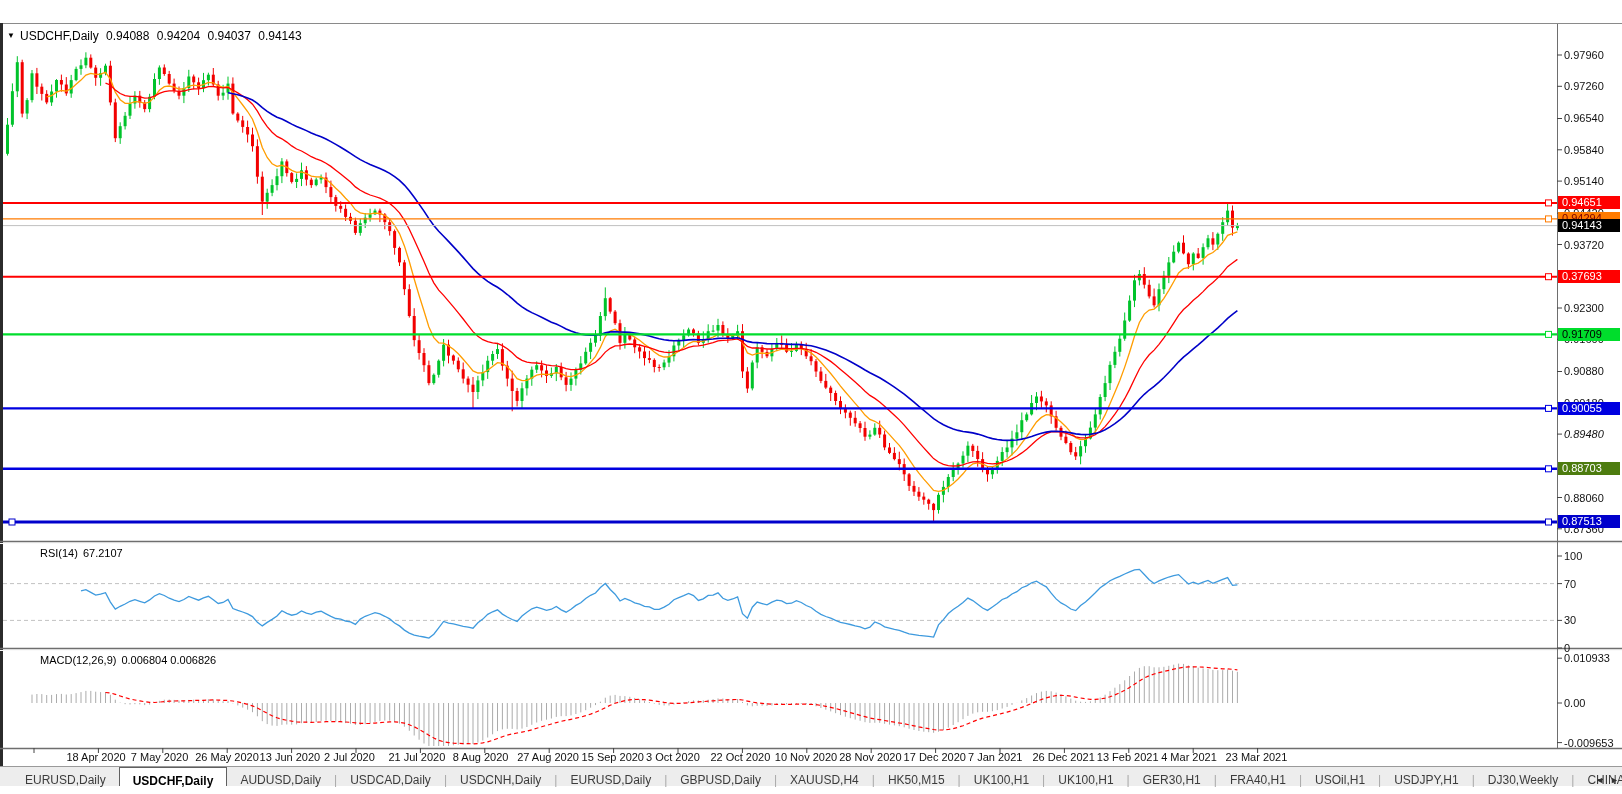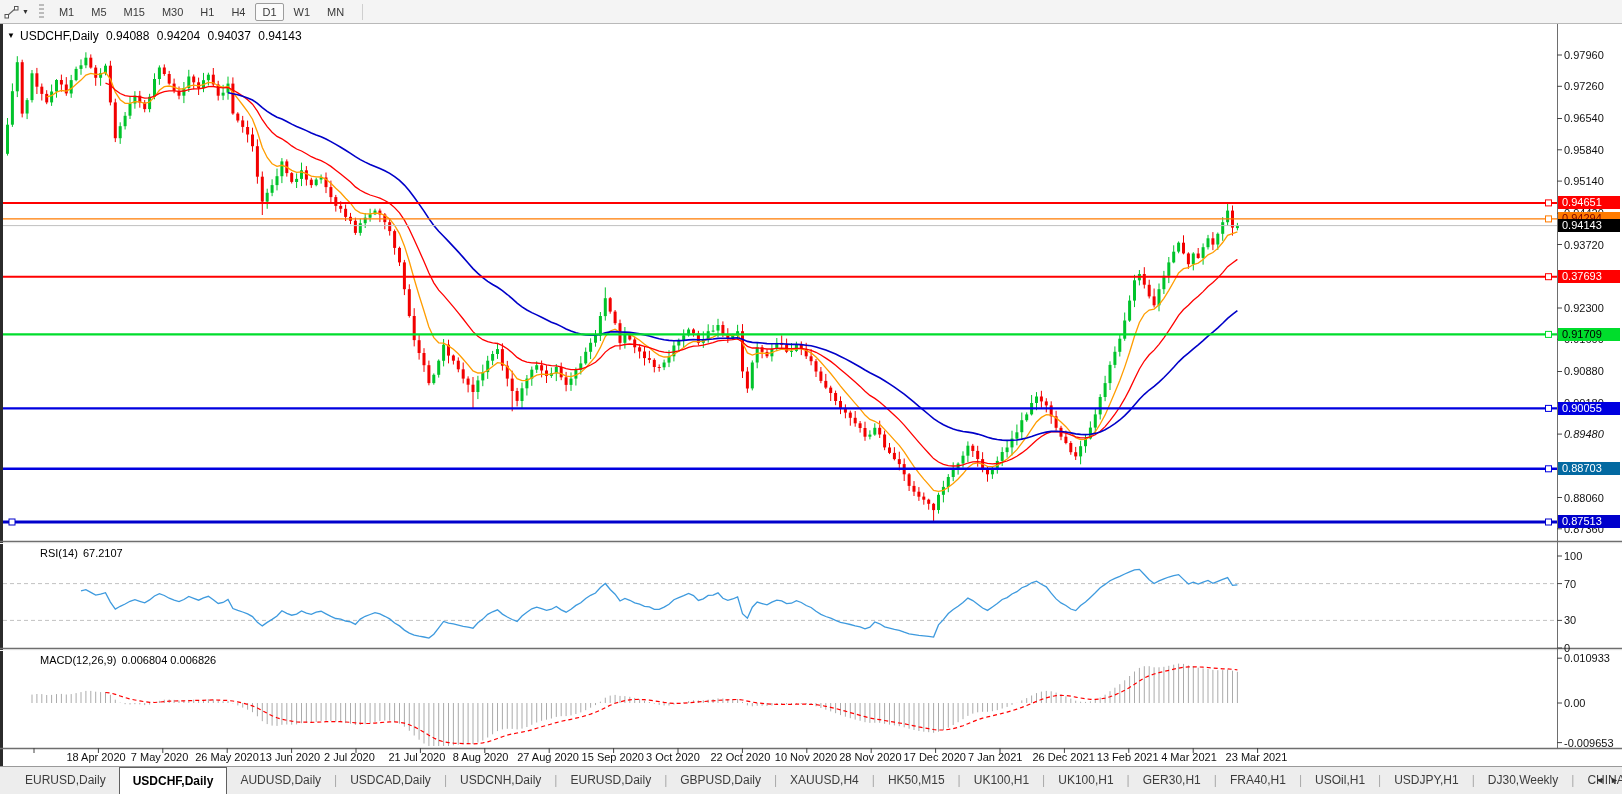--- a/index.html
+++ b/index.html
@@ -23,57 +23,34 @@
   .chart-title{position:absolute;left:20px;top:29px;font:12px "Liberation Sans",sans-serif;color:#000;}
   .chart-title span{margin-right:4px;}
   .collapse-tri{position:absolute;left:7px;top:31px;font-size:8px;color:#000;}
   .ind-label{position:absolute;left:7px;font:11px "Liberation Sans",sans-serif;color:#000;padding-left:33px;}
   .ind-label span{margin-right:5px;}
   .ytick{position:absolute;left:1564px;font:11px/11px "Liberation Sans",sans-serif;color:#111;transform:translateY(-50%);}
   .ptag{position:absolute;left:1558px;width:62px;height:13px;box-sizing:border-box;padding-left:4px;
         font:11px/13px "Liberation Sans",sans-serif;}
   .dlabel{position:absolute;top:751px;font:11px "Liberation Sans",sans-serif;color:#111;white-space:nowrap;}
   
-  .tabbar{position:absolute;left:0;top:766px;width:1622px;height:28px;background:#ededed;
+  .tabbar{position:absolute;left:0;top:766px;width:1622px;height:20px;background:#ededed;
           border-top:1px solid #9a9a9a;z-index:30;display:flex;align-items:stretch;padding-left:12px;box-sizing:border-box;}
   .tab{font:12px/26px "Liberation Sans",sans-serif;color:#3c3c3c;padding:0 13px;cursor:pointer;white-space:nowrap;}
   .tab.active{background:#fff;border:1px solid #606060;border-bottom:none;font-weight:bold;color:#000;}
   .tab-sep{color:#a8a8a8;font:12px/26px "Liberation Sans",sans-serif;}
   .tab-arrows{position:absolute;right:3px;top:0;height:26px;display:flex;align-items:center;gap:6px;
               font-size:9px;color:#333;}
   .tab-arrows span{cursor:pointer;}
 </style>
 </head>
 <body>
 
 <div class="app">
 
-  <div class="toolbar">
-    <div class="tool-icon">
-      <svg width="16" height="14">
-        <path d="M3 11 L12 3" stroke="#666" stroke-width="1.2" fill="none"></path>
-        <rect x="1" y="9.5" width="3.5" height="3.5" fill="#fff" stroke="#555"></rect>
-        <rect x="10.5" y="1.5" width="3.5" height="3.5" fill="#fff" stroke="#555"></rect>
-      </svg>
-      <span class="tool-caret">▼</span>
-    </div>
-    <div class="grip"></div>
-    <div id="tf-buttons" style="display:flex;align-items:center;">
-        <div class="tfbtn">M1</div>
-        <div class="tfbtn">M5</div>
-        <div class="tfbtn">M15</div>
-        <div class="tfbtn">M30</div>
-        <div class="tfbtn">H1</div>
-        <div class="tfbtn">H4</div>
-        <div class="tfbtn active">D1</div>
-        <div class="tfbtn">W1</div>
-        <div class="tfbtn">MN</div>
-      </div>
-    <div class="tb-sep"></div>
-  </div>
 
   <div class="stage">
     <svg id="chart-svg" width="1622" height="794">
         <rect x="0" y="23" width="1622" height="743" fill="#ffffff"></rect>
         <line x1="0" y1="23.5" x2="1622" y2="23.5" stroke="#8a8a8a"></line>
         <rect x="0" y="23" width="3" height="743" fill="#2b2b2b"></rect>
         <path d="M7.5 118.0V155.6M12.4 83.4V126.9M17.3 56.2V97.1M27.1 98.1V119.1M32.0 70.0V102.5M51.6 84.5V105.9M56.5 79.1V97.7M71.2 74.9V97.8M76.1 66.6V81.3M81.0 59.4V74.8M85.9 52.3V68.2M100.6 68.2V85.8M105.5 63.7V75.3M120.2 122.3V143.9M125.1 112.0V129.5M130.0 96.1V119.0M134.9 91.2V108.7M149.6 93.8V112.3M154.5 73.3V99.3M159.4 65.4V84.8M183.9 82.0V103.1M188.8 69.8V92.0M203.5 72.9V92.2M208.4 72.7V85.5M223.1 84.8V100.1M228.0 76.6V99.7M267.2 188.7V208.8M272.1 179.3V196.2M277.0 168.6V190.4M281.9 158.1V183.1M296.6 173.4V188.0M301.5 162.6V186.1M316.2 177.6V186.3M321.1 174.5V183.6M360.3 218.7V235.7M365.2 213.0V228.0M370.1 208.7V221.7M375.0 208.7V215.1M433.8 373.4V384.7M438.7 359.4V377.6M443.6 339.0V366.4M477.9 375.8V399.1M482.8 364.6V386.2M487.7 355.8V378.9M492.6 350.9V365.2M497.5 342.9V358.9M522.0 382.6V408.1M526.9 375.0V395.5M531.8 366.5V385.8M536.7 361.4V373.0M551.4 367.5V377.9M556.3 364.1V381.1M571.0 372.4V390.9M575.9 367.5V385.5M580.8 356.1V374.5M585.7 347.5V364.8M590.6 338.3V359.1M595.5 330.0V346.7M600.4 312.0V341.0M605.3 287.4V320.6M624.9 327.0V348.6M664.1 359.6V370.1M669.0 350.2V367.1M673.9 341.1V361.4M678.8 338.5V351.9M683.7 329.4V347.6M688.6 327.7V336.6M703.3 331.3V347.9M708.2 324.3V342.7M713.1 325.0V332.4M718.0 318.8V337.2M732.7 333.8V339.9M737.6 324.8V339.7M752.3 360.4V390.4M757.2 342.5V368.3M771.9 343.3V361.5M776.8 338.0V351.2M791.5 343.1V356.9M796.4 341.7V352.1M869.9 430.3V439.4M874.8 423.3V435.8M938.5 492.6V513.6M943.4 480.8V502.4M948.3 474.1V492.2M953.2 462.3V481.2M958.1 462.3V474.6M963.0 451.3V467.6M967.9 441.4V462.0M992.4 466.6V478.9M997.3 456.5V473.7M1002.2 447.2V466.1M1007.1 440.5V457.7M1012.0 430.7V455.4M1016.9 424.5V445.3M1021.8 412.5V439.0M1026.7 412.4V421.8M1031.6 395.0V415.5M1036.5 392.1V410.2M1080.6 440.8V464.3M1085.5 434.7V452.8M1090.4 421.4V439.5M1095.3 408.6V434.8M1100.2 394.2V419.5M1105.1 375.8V401.2M1110.0 361.3V390.0M1114.9 346.4V368.1M1119.8 334.5V356.5M1124.7 312.5V340.8M1129.6 295.4V321.9M1134.5 274.8V307.1M1139.4 270.0V285.4M1159.0 283.5V311.3M1163.9 270.9V294.0M1168.8 257.0V283.1M1173.7 245.3V263.3M1178.6 241.4V253.3M1193.3 252.2V270.4M1203.1 243.4V264.7M1208.0 234.9V249.5M1217.8 232.5V249.9M1222.7 217.1V240.8M1227.6 203.9V226.0M1237.4 222.9V230.4" stroke="#00c32b" fill="none" stroke-width="1"></path>
         <path d="M22.2 59.7V117.4M36.9 67.9V94.0M41.8 83.5V100.5M46.7 90.2V104.2M61.4 74.6V91.7M66.3 77.1V95.8M90.8 54.4V68.7M95.7 65.1V85.8M110.4 60.8V105.4M115.3 98.7V142.1M139.8 90.9V107.7M144.7 100.0V112.3M164.3 64.4V75.8M169.2 70.9V84.8M174.1 78.6V93.2M179.0 86.5V99.3M193.7 74.5V89.4M198.6 77.6V95.0M213.3 68.0V86.9M218.2 80.8V100.5M232.9 77.4V114.8M237.8 112.2V122.5M242.7 115.9V132.7M247.6 120.6V142.5M252.5 127.7V151.6M257.4 139.3V183.7M262.3 171.5V215.0M286.8 159.4V176.6M291.7 172.1V183.5M306.4 166.1V185.6M311.3 177.7V187.9M326.0 172.5V193.1M330.9 180.6V203.7M335.8 194.9V211.6M340.7 201.3V212.8M345.6 204.5V221.0M350.5 212.9V224.1M355.4 217.7V234.9M379.9 208.6V222.1M384.8 213.0V229.3M389.7 218.2V235.6M394.6 229.5V254.7M399.5 246.6V266.0M404.4 259.9V295.1M409.3 284.3V317.6M414.2 308.2V346.4M419.1 334.6V359.6M424.0 348.2V371.9M428.9 360.6V385.3M448.5 339.7V363.4M453.4 354.5V364.5M458.3 357.4V372.3M463.2 362.5V383.4M468.1 376.3V392.4M473.0 377.0V408.1M502.4 343.3V370.6M507.3 360.9V386.4M512.2 370.7V411.3M517.1 387.9V406.4M541.6 360.5V377.4M546.5 365.2V383.0M561.2 362.6V380.2M566.1 371.9V391.3M610.2 297.0V313.7M615.1 310.0V325.0M620.0 319.6V349.7M629.8 332.4V340.6M634.7 336.7V353.2M639.6 344.5V358.5M644.5 346.1V365.5M649.4 350.8V363.2M654.3 358.3V372.4M659.2 364.4V371.7M693.5 328.3V336.7M698.4 330.8V345.4M722.9 321.4V337.1M727.8 328.2V342.9M742.5 324.1V378.0M747.4 367.1V392.9M762.1 345.0V358.3M767.0 349.3V358.1M781.7 335.4V349.5M786.6 338.6V353.1M801.3 341.4V355.1M806.2 342.8V359.0M811.1 349.2V365.3M816.0 359.0V377.0M820.9 367.0V383.2M825.8 373.9V389.1M830.7 385.7V401.0M835.6 390.6V405.2M840.5 396.4V414.1M845.4 404.4V418.3M850.3 410.6V425.7M855.2 411.0V426.7M860.1 421.0V432.6M865.0 421.7V440.8M879.7 420.7V438.0M884.6 430.6V450.2M889.5 443.0V454.1M894.4 447.2V460.4M899.3 451.7V470.4M904.2 458.5V481.0M909.1 473.0V491.0M914.0 481.1V496.0M918.9 487.1V500.9M923.8 492.5V504.7M928.7 498.7V509.7M933.6 502.9V521.7M972.8 443.9V457.0M977.7 445.8V466.7M982.6 452.2V472.3M987.5 467.0V481.7M1041.4 390.8V407.8M1046.3 398.2V412.4M1051.2 401.3V423.8M1056.1 410.8V430.5M1061.0 425.8V440.2M1065.9 430.6V444.3M1070.8 441.1V454.8M1075.7 446.9V460.0M1144.3 267.2V288.5M1149.2 279.7V298.5M1154.1 288.5V307.5M1183.5 235.3V254.4M1188.4 252.3V268.8M1198.2 248.0V258.8M1212.9 232.1V250.1M1232.5 205.5V235.6" stroke="#f20000" fill="none" stroke-width="1"></path>
         <g fill="#00c32b">
           <rect x="6.0" y="124.7" width="3" height="29.1"></rect>
@@ -438,21 +415,21 @@
           <div class="ytick" style="top: 620.4px;">30</div>
           <div class="ytick" style="top: 648px;">0</div>
           <div class="ytick" style="top: 658.175px;">0.010933</div>
           <div class="ytick" style="top: 703px;">0.00</div>
           <div class="ytick" style="top: 742.577px; text-align: right;">-0.009653</div>
           <div class="ptag" style="top: 196.412px; background: rgb(255, 0, 0); color: rgb(255, 255, 255);">0.94651</div>
           <div class="ptag" style="top: 212.37px; background: rgb(255, 123, 0); color: rgb(122, 0, 0);">0.94294</div>
           <div class="ptag" style="top: 270.167px; background: rgb(255, 0, 0); color: rgb(255, 255, 255);">0.37693</div>
           <div class="ptag" style="top: 327.92px; background: rgb(0, 221, 44); color: rgb(0, 0, 0);">0.91709</div>
           <div class="ptag" style="top: 401.853px; background: rgb(0, 0, 224); color: rgb(255, 255, 255);">0.90055</div>
-          <div class="ptag" style="top: 462.288px; background: #0369a1; color: rgb(255, 255, 255);">0.88703</div>
+          <div class="ptag" style="top: 462.288px; background: #4d7c0f; color: rgb(255, 255, 255);">0.88703</div>
           <div class="ptag" style="top: 515.481px; background: rgb(0, 0, 204); color: rgb(255, 255, 255);">0.87513</div>
           <div class="ptag" style="top: 219.12px; background: rgb(0, 0, 0); color: rgb(255, 255, 255);">0.94143</div>
           <div class="dlabel" style="left: 2px; margin-top: 24px;">31 Mar 2020</div>
           <div class="dlabel" style="left: 66.4px;">18 Apr 2020</div>
           <div class="dlabel" style="left: 130.8px;">7 May 2020</div>
           <div class="dlabel" style="left: 195.2px;">26 May 2020</div>
           <div class="dlabel" style="left: 259.6px;">13 Jun 2020</div>
           <div class="dlabel" style="left: 324px;">2 Jul 2020</div>
           <div class="dlabel" style="left: 388.4px;">21 Jul 2020</div>
           <div class="dlabel" style="left: 452.8px;">8 Aug 2020</div>

